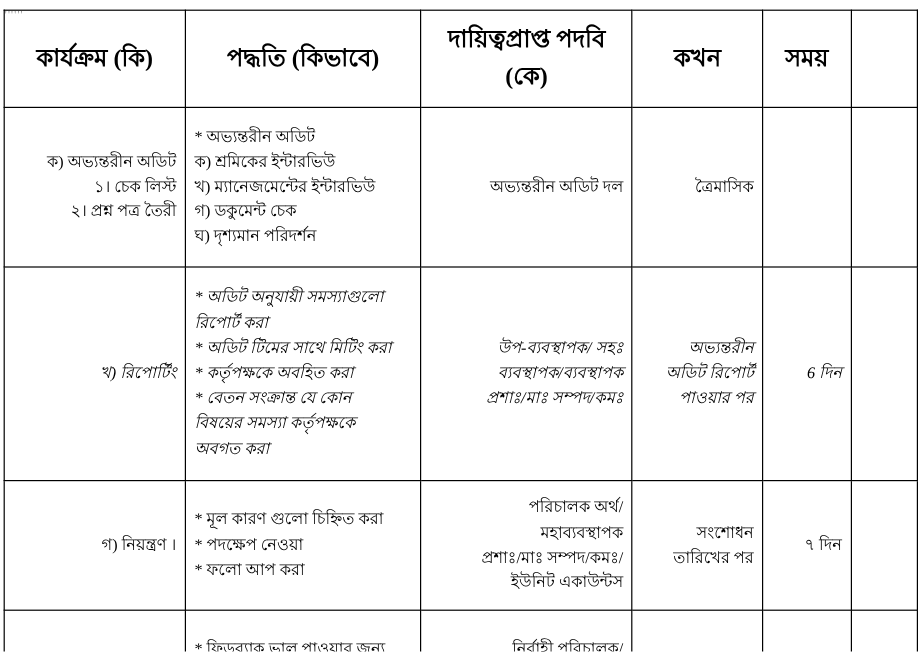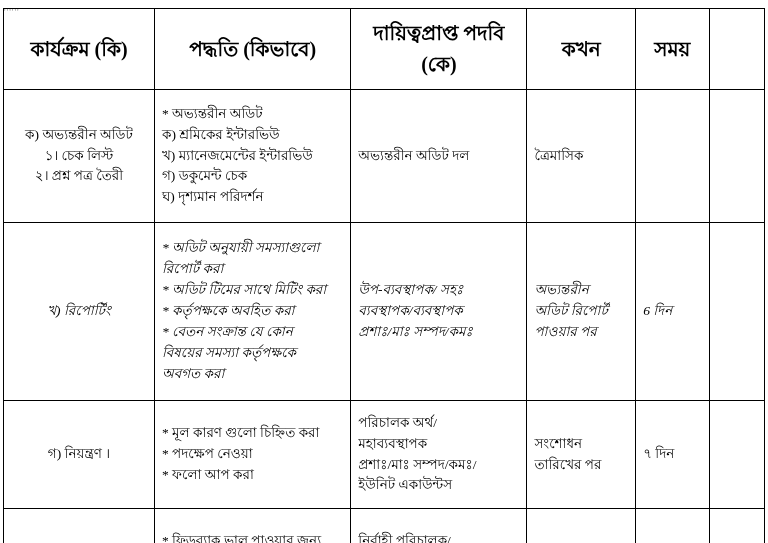--- a/index.html
+++ b/index.html
@@ -59,25 +59,25 @@
   .col-4 { width: 108px; }
   .col-5 { width: 73px; }
   .col-6 { width: 55px; }
 
   td.cell-left {
     text-align: left;
     vertical-align: top;
     padding-top: 10px;
   }
   td.cell-left-mid {
-    text-align: center;
+    text-align: right;
     vertical-align: middle;
   }
   td.cell-center {
-    text-align: left;
+    text-align: right;
     vertical-align: middle;
   }
   .multiline {
     white-space: pre-line;
   }
   .row-a td { height: 120px; }
   .row-b td { height: 165px; font-style: italic; }
   .row-c td { height: 95px; }
   .row-d td { height: 95px; }
 </style>

